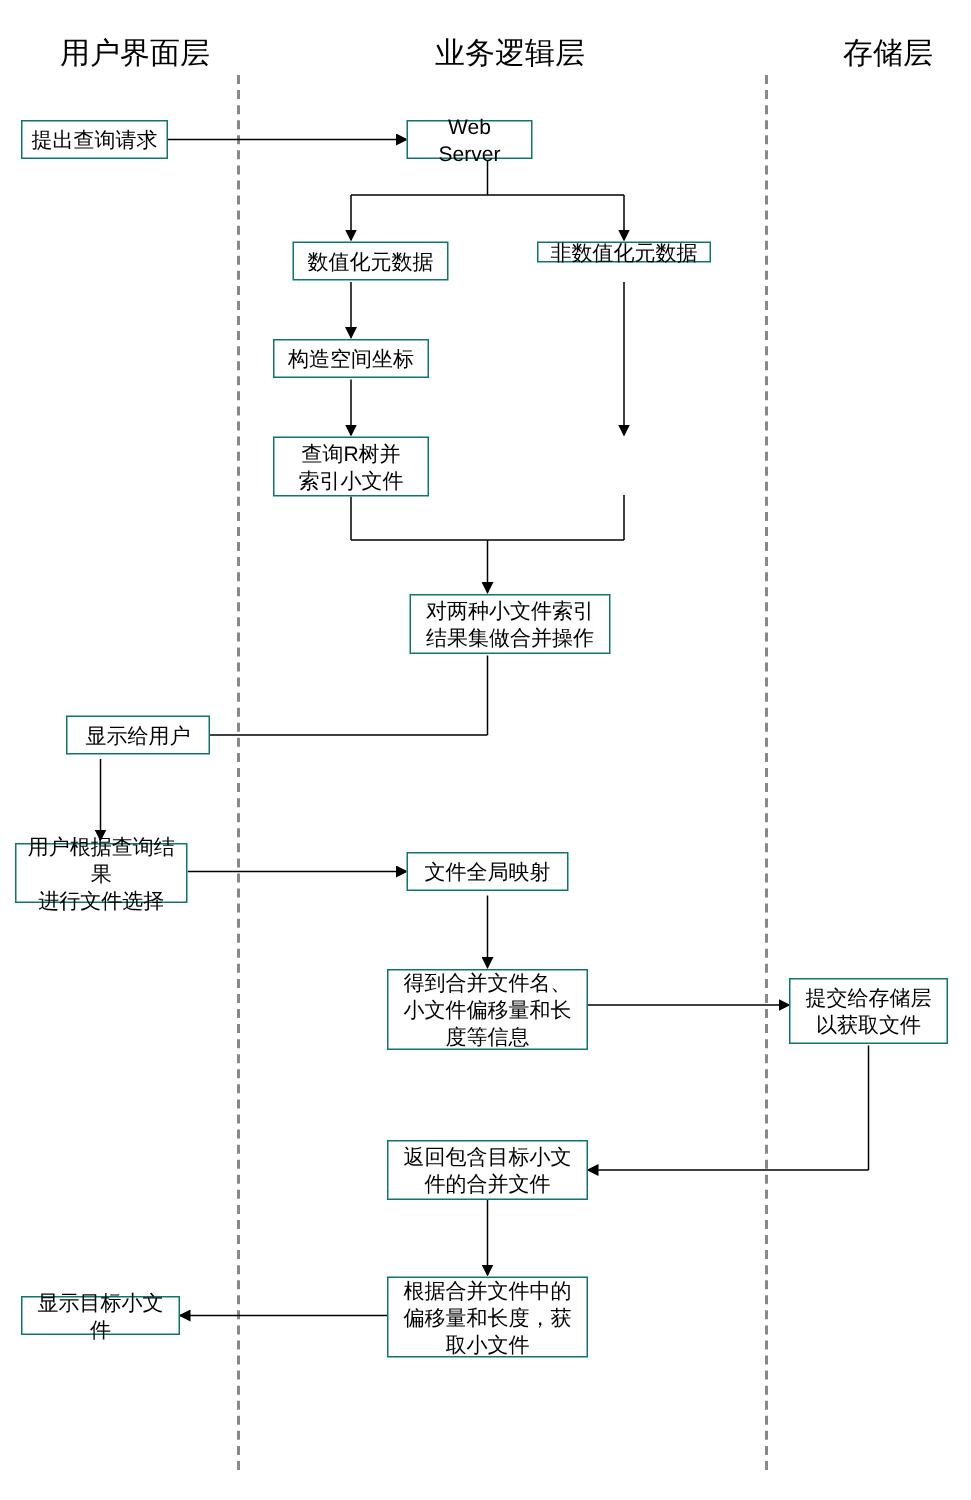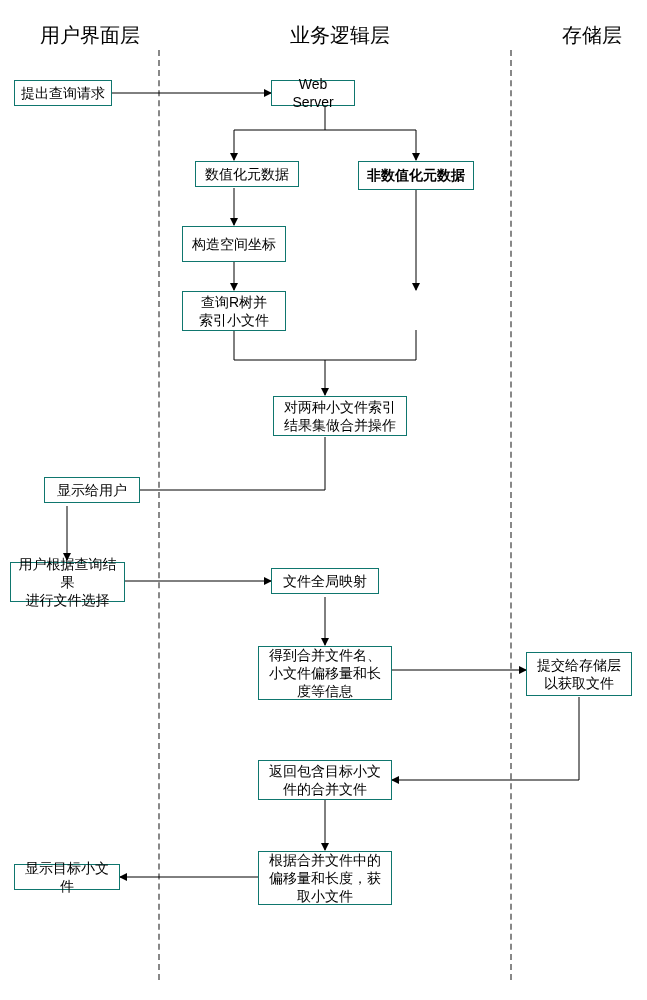--- a/index.html
+++ b/index.html
@@ -102,23 +102,23 @@
 
     <line x1="325" y1="800" x2="325" y2="850" stroke="#000" stroke-width="1" marker-end="url(#arrow)"></line>
 
     <line x1="258" y1="877" x2="120" y2="877" stroke="#000" stroke-width="1" marker-end="url(#arrow)"></line>
   </svg>
 
   <div class="box" style="left:14px;  top:80px;  width:98px;  height:26px;">提出查询请求</div>
   <div class="box" style="left:271px; top:80px;  width:84px; height:26px;">Web Server</div>
 
   <div class="box" style="left:182px; top:161px; width:104px; height:26px;margin-left:13px;">数值化元数据</div>
-  <div class="box" style="left:358px; top:161px; width:116px; height:29px;font-weight:bold;">非数值化元数据</div>
+  <div class="box" style="left:358px; top:161px; width:116px; height:14px;">非数值化元数据</div>
 
-  <div class="box" style="left:182px; top:226px; width:104px; height:36px;">构造空间坐标</div>
+  <div class="box" style="left:182px; top:226px; width:104px; height:26px;">构造空间坐标</div>
 
   <div class="box" style="left:182px; top:291px; width:104px; height:40px; white-space:pre-line;">查询R树并
 索引小文件</div>
 
   <div class="box" style="left:273px; top:396px; width:134px; height:40px; white-space:pre-line;">对两种小文件索引
 结果集做合并操作</div>
 
   <div class="box" style="left:14px;  top:477px; width:96px;  height:26px;margin-left:30px;">显示给用户</div>
 
   <div class="box" style="left:271px; top:568px; width:108px; height:26px;">文件全局映射</div>

